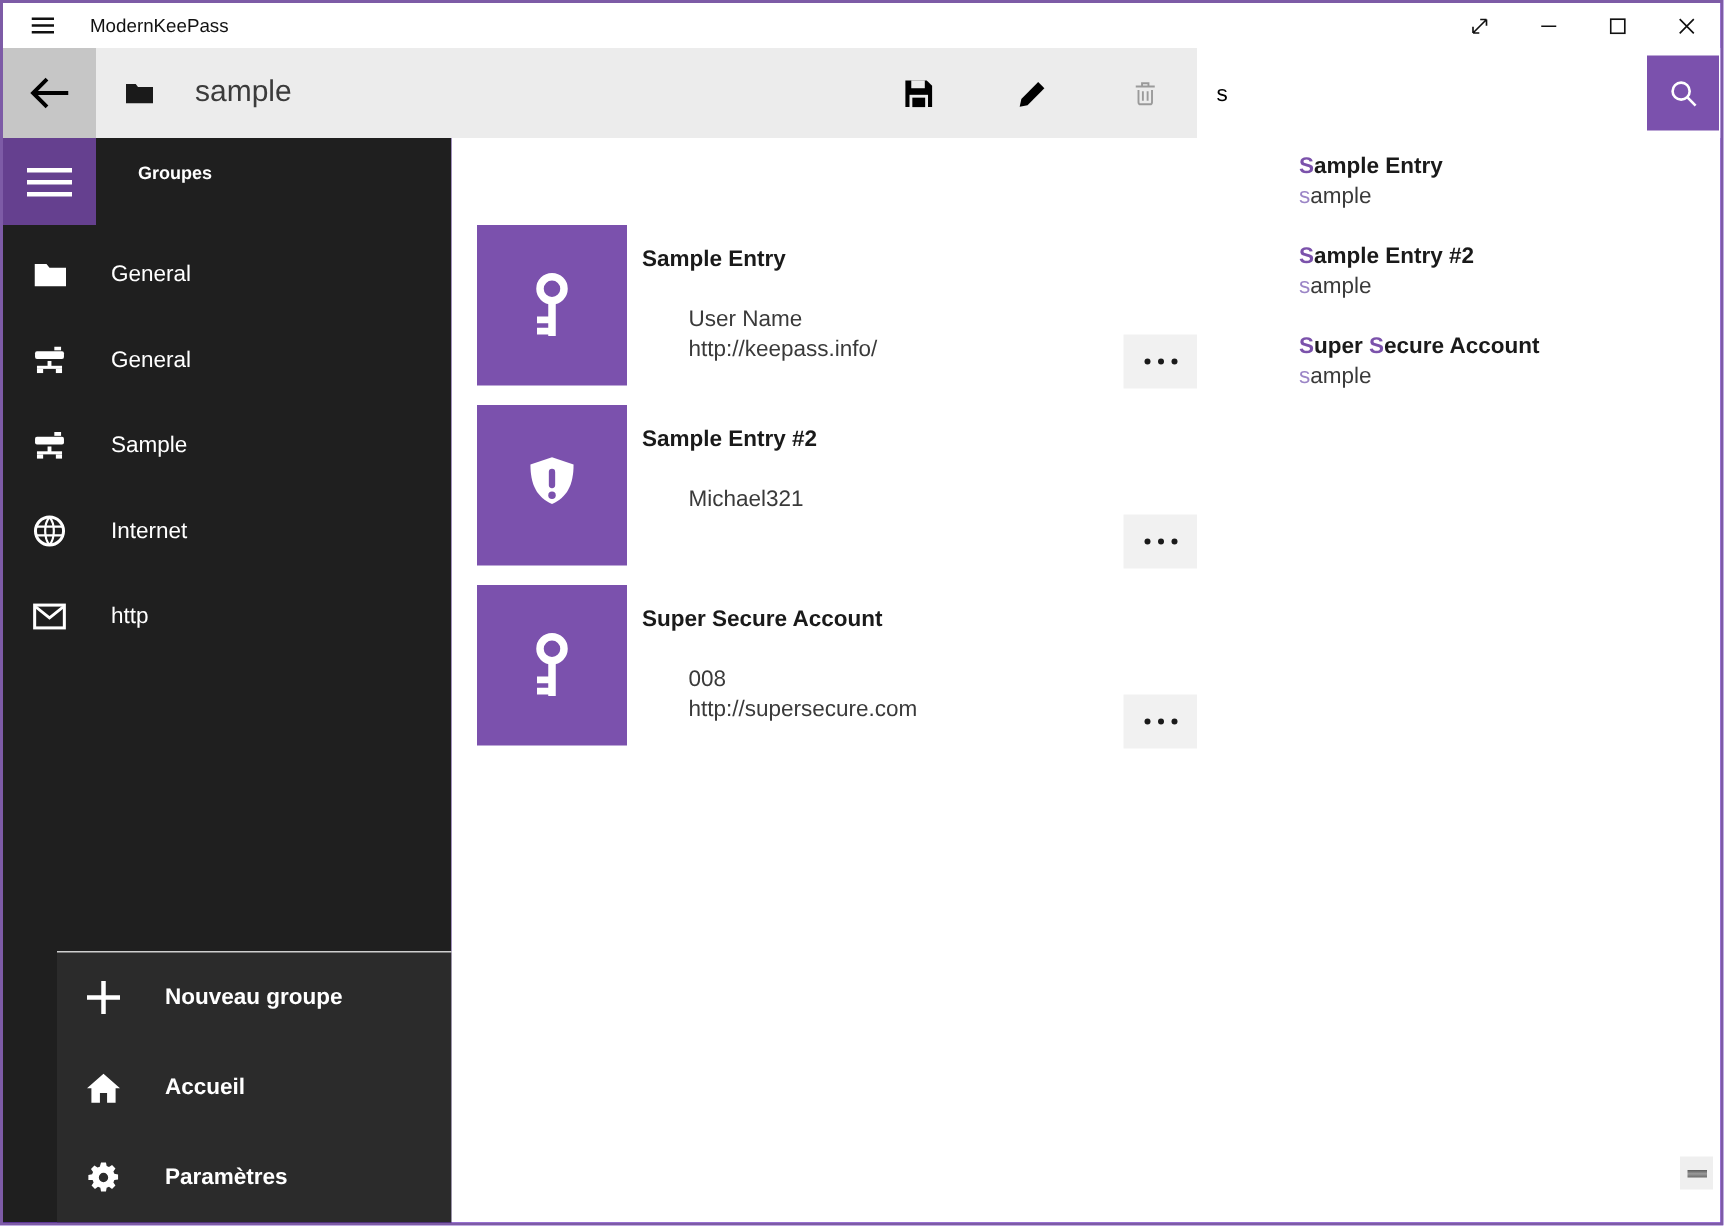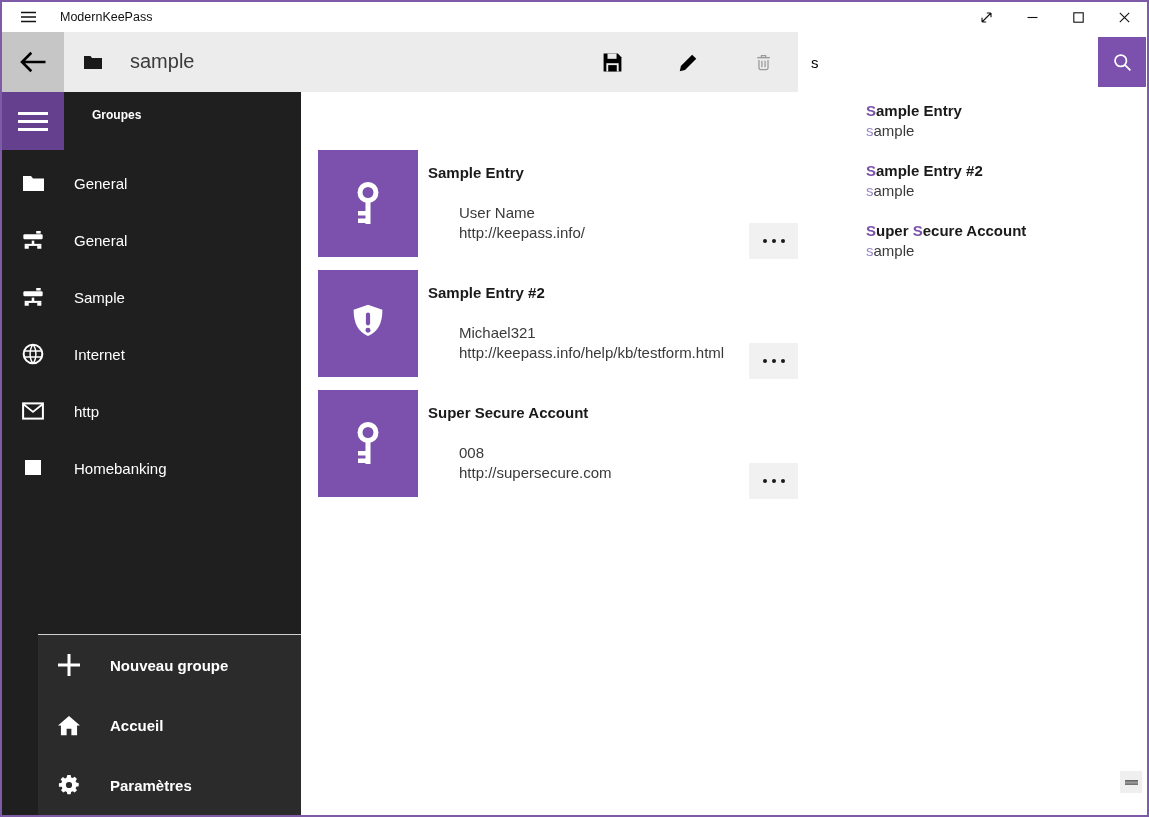--- a/index.html
+++ b/index.html
@@ -205,28 +205,20 @@
       </div>
       <div class="side-item">
         <span class="ico">
           <svg width="22" height="18" viewBox="0 0 24 19" fill="none" stroke="#fff">
               <rect x="1.2" y="1.2" width="21.6" height="16.6" stroke-width="2.2"></rect>
               <path d="M2 2.5l10 8 10-8" stroke-width="2"></path>
             </svg>
         </span>
         <span class="lbl">http</span>
       </div>
-      <div class="side-item">
-        <span class="ico">
-          <svg width="16" height="15" viewBox="0 0 16 15">
-              <rect width="16" height="15" fill="#fff"></rect>
-            </svg>
-        </span>
-        <span class="lbl">Homebanking</span>
-      </div>
     </div>
 
     <div class="sidebar-footer">
       <div class="side-item">
         <span class="ico">
           <svg width="22" height="22" viewBox="0 0 22 22" fill="#fff">
               <path d="M9.5 0h3v9.5H22v3h-9.5V22h-3v-9.5H0v-3h9.5z"></path>
             </svg>
         </span>
         <span class="lbl">Nouveau groupe</span>
@@ -278,21 +270,20 @@
         <div class="tile">
           <svg width="46" height="46" viewBox="0 0 48 48">
               <path d="M24 4l15 5c0 14.5-4.7 22.8-15 27.5C13.7 31.8 9 23.5 9 9z" fill="#fff"></path>
               <rect x="21.8" y="12" width="4.4" height="13.5" rx="2.2" fill="#7B51AD"></rect>
               <circle cx="24" cy="30.5" r="2.6" fill="#7B51AD"></circle>
             </svg>
         </div>
         <div class="entry-title">Sample Entry #2</div>
         <div class="entry-lines">
           <div>Michael321</div>
-          <div>http://keepass.info/help/kb/testform.html</div>
         </div>
         <button class="more-btn">
             <i></i>
             <i></i>
             <i></i>
           </button>
       </div>
 
       <div class="entry-row">
         <div class="tile">

